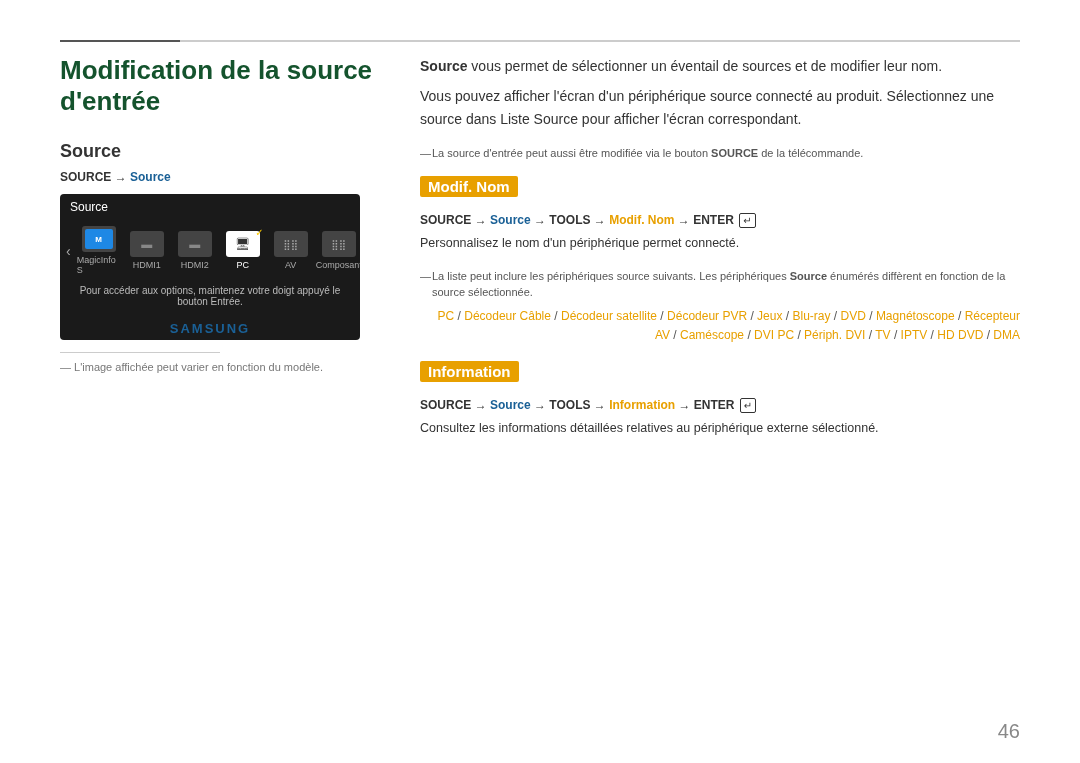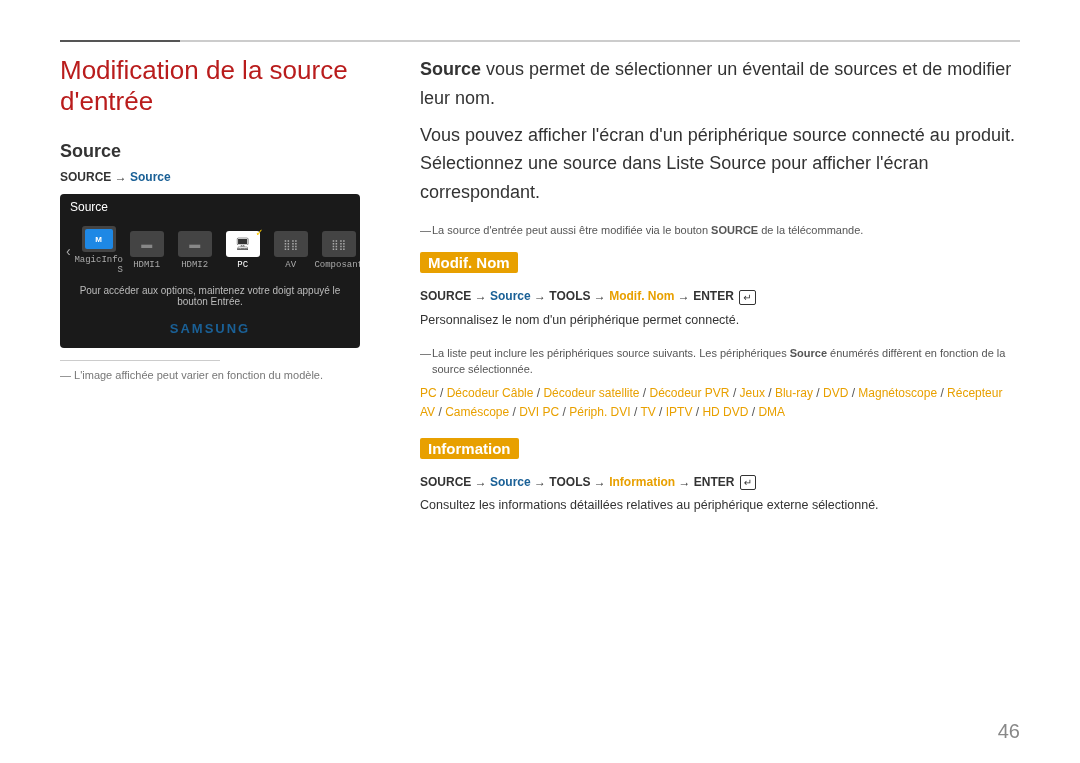--- a/index.html
+++ b/index.html
@@ -46,22 +46,22 @@
       width: 320px;
       flex-shrink: 0;
     }
 
     .right-column {
       flex: 1;
     }
 
     .page-title {
       font-size: 26px;
-      font-weight: normal;
-      color: #b91c1c;
+      font-weight: bold;
+      color: #14532d;
       margin-bottom: 24px;
       line-height: 1.2;
     }
 
     .section-title {
       font-size: 18px;
       font-weight: bold;
       color: #333;
       margin-bottom: 8px;
     }
@@ -119,22 +119,21 @@
       justify-content: center;
       margin-bottom: 3px;
       position: relative;
     }
     .source-icon-item.active .icon-box {
       background: #ffffff;
     }
     .source-icon-item .icon-label {
       color: #aaa;
       font-size: 9px;
-      text-align: right;
-      font-family: Liberation Mono, monospace;
+      text-align: left;
     }
     .source-icon-item.active .icon-label {
       color: #ffffff;
     }
     .icon-inner {
       font-size: 14px;
       color: #aaa;
     }
     .source-icon-item.active .icon-inner {
       color: #333;
@@ -165,21 +164,21 @@
       font-size: 10px;
     }
     .source-hint {
       color: #bbb;
       font-size: 10px;
       text-align: center;
       padding: 4px 8px 8px;
     }
     .samsung-logo {
       text-align: center;
-      padding: 6px 0 12px;
+      padding: 6px 0 4px;
       color: #1a6096;
       font-size: 13px;
       font-weight: bold;
       letter-spacing: 2px;
     }
 
     .footnote-line {
       border: none;
       border-top: 1px solid #ccc;
       margin: 8px 0;
@@ -188,21 +187,21 @@
     .footnote {
       font-size: 11px;
       color: #777;
     }
     .footnote::before {
       content: '— ';
     }
 
     
     .intro-text {
-      font-size: 18px;
+      font-size: 14px;
       color: #333;
       line-height: 1.6;
       margin-bottom: 8px;
     }
     .intro-text .bold { font-weight: bold; }
 
     .bullet-item {
       font-size: 11px;
       color: #555;
       line-height: 1.5;
@@ -248,20 +247,21 @@
       font-size: 12.5px;
       color: #333;
       line-height: 1.5;
       margin-bottom: 6px;
     }
 
     .device-list {
       font-size: 12px;
       color: #555;
       line-height: 1.6;
+      text-align: right;
     }
     .device-list .device-link { color: #e8a000; }
 
     .page-number {
       position: absolute;
       bottom: 20px;
       right: 60px;
       font-size: 20px;
       color: #888;
     }

